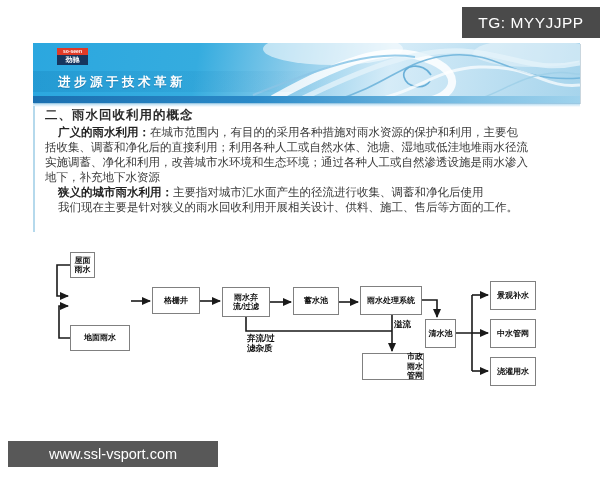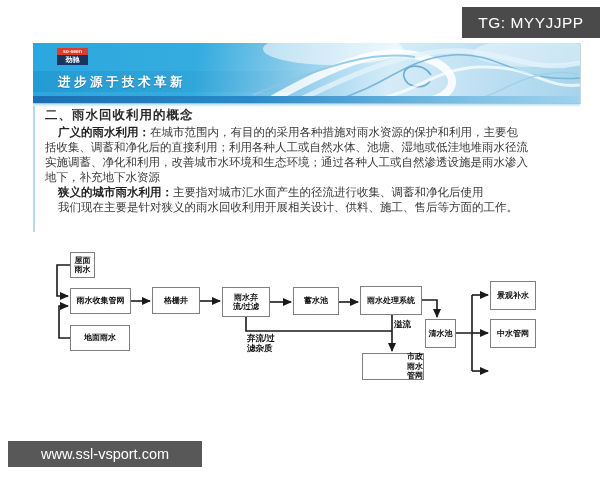--- a/index.html
+++ b/index.html
@@ -3,21 +3,21 @@
 <meta charset="utf-8">
 <style>
   html,body{margin:0;padding:0;background:#ffffff;}
   .page{position:relative;width:600px;height:480px;background:#ffffff;overflow:hidden;
         font-family:"Liberation Sans",sans-serif;}
 
   
   .tg-badge{position:absolute;left:462px;top:7px;width:138px;height:31px;background:#4a4a4a;
             color:#fff;font-size:15.5px;display:flex;align-items:center;justify-content:center;
             letter-spacing:.5px;}
-  .watermark{position:absolute;left:8px;top:441px;width:194px;height:26px;background:#585858;
+  .watermark{position:absolute;left:8px;top:441px;width:210px;height:26px;background:#585858;
              color:#fff;font-size:14.5px;display:flex;align-items:center;justify-content:center;}
 
   
   .banner{position:absolute;left:33px;top:43px;width:547px;height:60px;overflow:hidden;
           background:linear-gradient(100deg,#2ba7df 0%,#35acdf 30%,#8fcdeb 48%,#d6ecf8 65%,#bee0f2 82%,#a6d4ec 100%);
           box-shadow:1px 1px 0 #c9d6de;}
   .banner svg{position:absolute;left:0;top:0;}
   .logo{position:absolute;left:24px;top:5px;width:31px;height:17px;font-weight:bold;text-align:center;}
   .logo-top{background:#e03a28;color:#fff;font-size:5px;line-height:7px;height:7px;overflow:hidden;}
   .logo-bottom{background:#16365f;color:#fff;font-size:7px;line-height:10px;height:10px;overflow:hidden;}
@@ -111,23 +111,20 @@
         <path d="M456,333 L472,333 M472,295 L472,371"></path>
         <path d="M472,295 L488,295" marker-end="url(#arr)"></path>
         <path d="M472,333 L488,333" marker-end="url(#arr)"></path>
         <path d="M472,371 L488,371" marker-end="url(#arr)"></path>
       </g>
     </svg>
 
     <div class="fbox" style="left:70px;top:252px;width:25px;height:26px;">
         <span>屋面雨水</span>
       </div>
-    <div class="fbox" style="left:70px;top:288px;width:61px;height:26px;">
-        <span>雨水收集管网</span>
-      </div>
     <div class="fbox" style="left:70px;top:325px;width:60px;height:26px;">
         <span>地面雨水</span>
       </div>
     <div class="fbox" style="left:152px;top:287px;width:48px;height:27px;">
         <span>格栅井</span>
       </div>
     <div class="fbox" style="left:222px;top:287px;width:48px;height:30px;">
         <span class="wrapnarrow">雨水弃流/过滤</span>
       </div>
     <div class="fbox" style="left:293px;top:287px;width:46px;height:28px;">
@@ -141,20 +138,23 @@
       </div>
     <div class="fbox" style="left:425px;top:319px;width:31px;height:29px;">
         <span>清水池</span>
       </div>
     <div class="fbox" style="left:490px;top:281px;width:46px;height:29px;">
         <span>景观补水</span>
       </div>
     <div class="fbox" style="left:490px;top:319px;width:46px;height:29px;">
         <span>中水管网</span>
       </div>
+    <div class="fbox" style="left:490px;top:357px;width:46px;height:29px;">
+        <span>浇灌用水</span>
+      </div>
 
     <div class="flabel" style="left:394px;top:320px;">溢流</div>
     <div class="flabel wrap" style="left:247px;top:334px;">弃流/过滤杂质</div>
   </div>
 
   <div class="watermark">
     <span>www.ssl-vsport.com</span>
   </div>
 
 </div>

